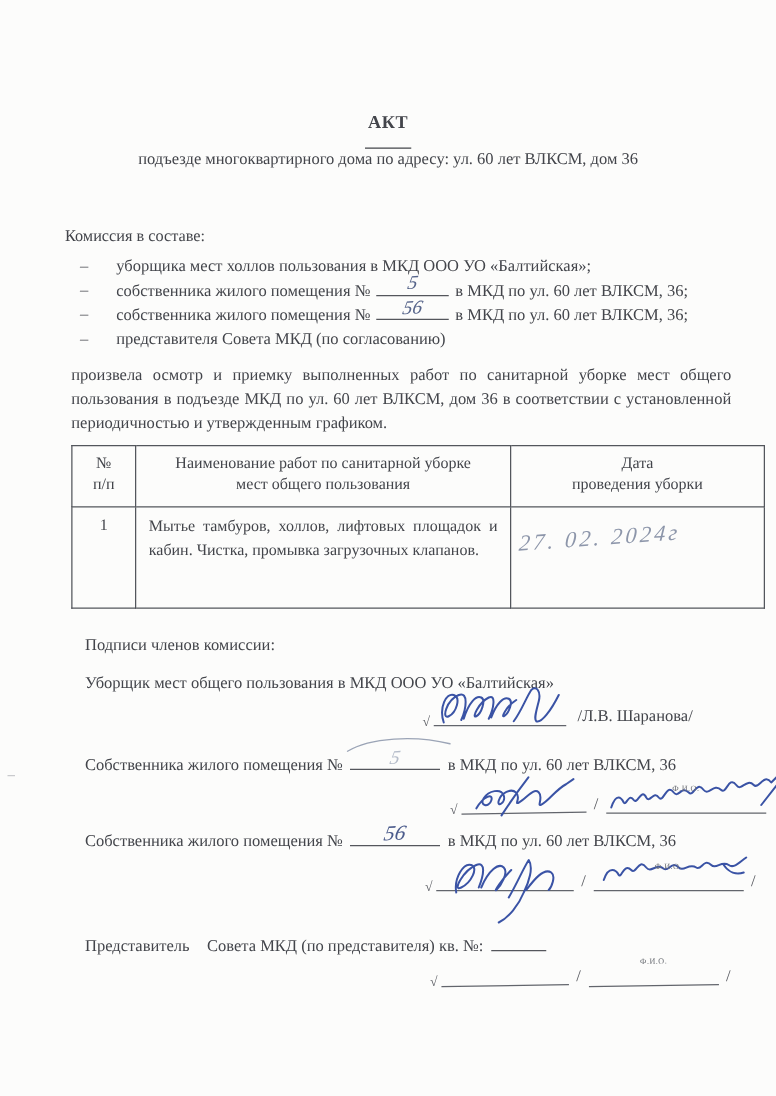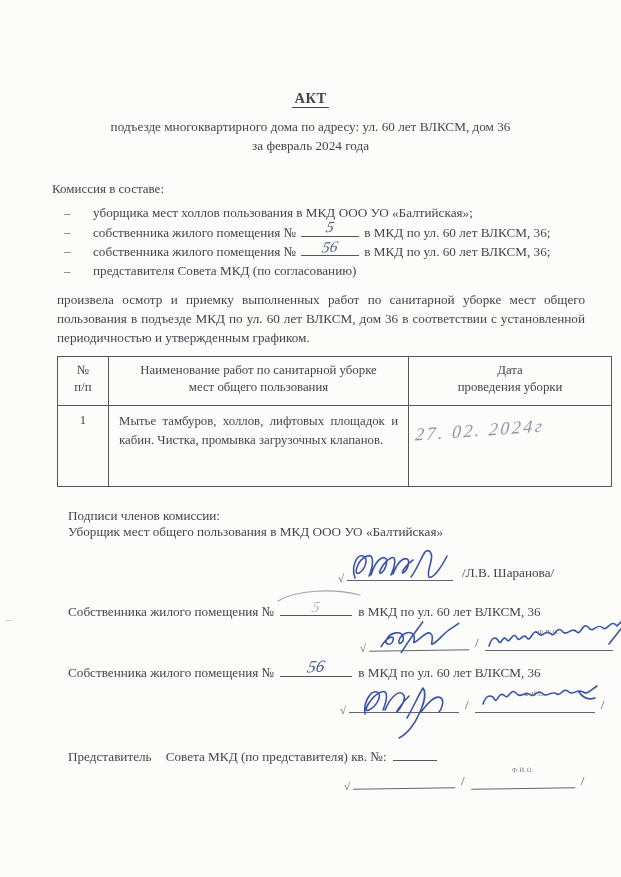--- a/index.html
+++ b/index.html
@@ -5,21 +5,21 @@
   html,body{margin:0;padding:0;background:#e9e9e7;}
   .sheet{
     position:relative;width:621px;height:877px;margin:0 auto;
     background:#fcfcfb;overflow:hidden;
     font-family:"Liberation Serif","DejaVu Serif",serif;
     color:#43454b;font-size:13px;
   }
   .abs{position:absolute;}
   
   .title{top:90px;left:0;width:621px;text-align:center;font-weight:bold;font-size:14.5px;letter-spacing:.5px;}
-  .title span{border-bottom:1.5px solid #43454b;padding:0 2px 1px;}
+  .title span{border-bottom:1.5px solid #43454b;padding:0 2px 12px;}
   .subtitle{top:117px;left:40px;width:541px;text-align:center;line-height:19px;font-size:13.2px;}
   
   .commission-heading{top:181px;left:52px;font-size:13px;}
   .list{top:204px;left:64px;width:532px;line-height:18.6px;font-size:13.2px;}
   .list-item{display:flex;}
   .dash{width:29px;flex:0 0 29px;color:#55575d;}
   .uline{display:inline-block;position:relative;border-bottom:1px solid #54565c;height:13px;vertical-align:baseline;}
   .uline.w58{width:58px;margin:0 5px;}
   .uline.w70{width:72px;margin:0 6px;}
   .uline.w42{width:44px;margin-left:6px;}
@@ -34,42 +34,41 @@
   table.acts td,table.acts th{border:1.2px solid #53565c;font-weight:normal;font-size:12.8px;vertical-align:top;}
   th .pre{white-space:pre-line;line-height:17px;}
   .col-num{width:42px;}.col-work{width:291px;}.col-date{width:194px;}
   th.hcell{text-align:center;padding:5px 4px;height:38px;vertical-align:middle;}
   td.c-num{text-align:center;padding-top:7px;height:72px;}
   td.c-work{padding:6px 10px;text-align:justify;line-height:18.5px;margin-left:41px;}
   td.c-date{position:relative;}
   .hw-date{position:absolute;left:6px;top:14px;font-style:italic;font-size:18px;letter-spacing:2.5px;color:#8d96aa;transform:rotate(-4deg) skewX(-8deg);white-space:nowrap;}
   
   .sig-heading{top:508px;left:68px;font-size:13.2px;text-align:center;}
-  .cleaner-label{top:524px;left:68px;font-size:13.2px;}
+  .cleaner-label{top:538px;left:68px;font-size:13.2px;}
   .sigrow{display:flex;align-items:flex-end;font-size:13.2px;}
   .tick{color:#5a5c62;font-size:11px;margin-right:3px;transform:translateY(3px);}
   .sline{position:relative;border-bottom:1px solid #62656c;height:24px;}
   .sline svg{position:absolute;overflow:visible;}
   .fio{position:absolute;left:0;right:0;top:2px;text-align:center;font-size:6.5px;letter-spacing:.4px;color:#6c6f75;font-family:"Liberation Serif",serif;}
   .slash{margin:0 6px;color:#55575d;}
   .ownline{display:flex;align-items:baseline;font-size:13.2px;white-space:nowrap;}
   .ink{stroke:#3a53a5;fill:none;stroke-width:1.6;stroke-linecap:round;stroke-linejoin:round;}
   .ink-light{stroke:#9ba4b6;fill:none;stroke-width:1.1;stroke-linecap:round;}
   .artifact{top:620px;left:6px;width:6px;height:1px;background:#c9cacd;}
 </style>
 </head>
 <body>
 
 <div class="sheet">
 
   <div class="abs title"><span>АКТ</span></div>
 
   <div class="abs subtitle">
     <div>подъезде многоквартирного дома по адресу: ул. 60 лет ВЛКСМ, дом 36</div>
-    <div>за февраль 2024 года</div>
   </div>
 
   <div class="abs commission-heading">Комиссия в составе:</div>
 
   <div class="abs list">
     <div class="list-item">
       <span class="dash">–</span>
       <span>уборщика мест холлов пользования в МКД ООО УО «Балтийская»;</span>
     </div>
     <div class="list-item">

